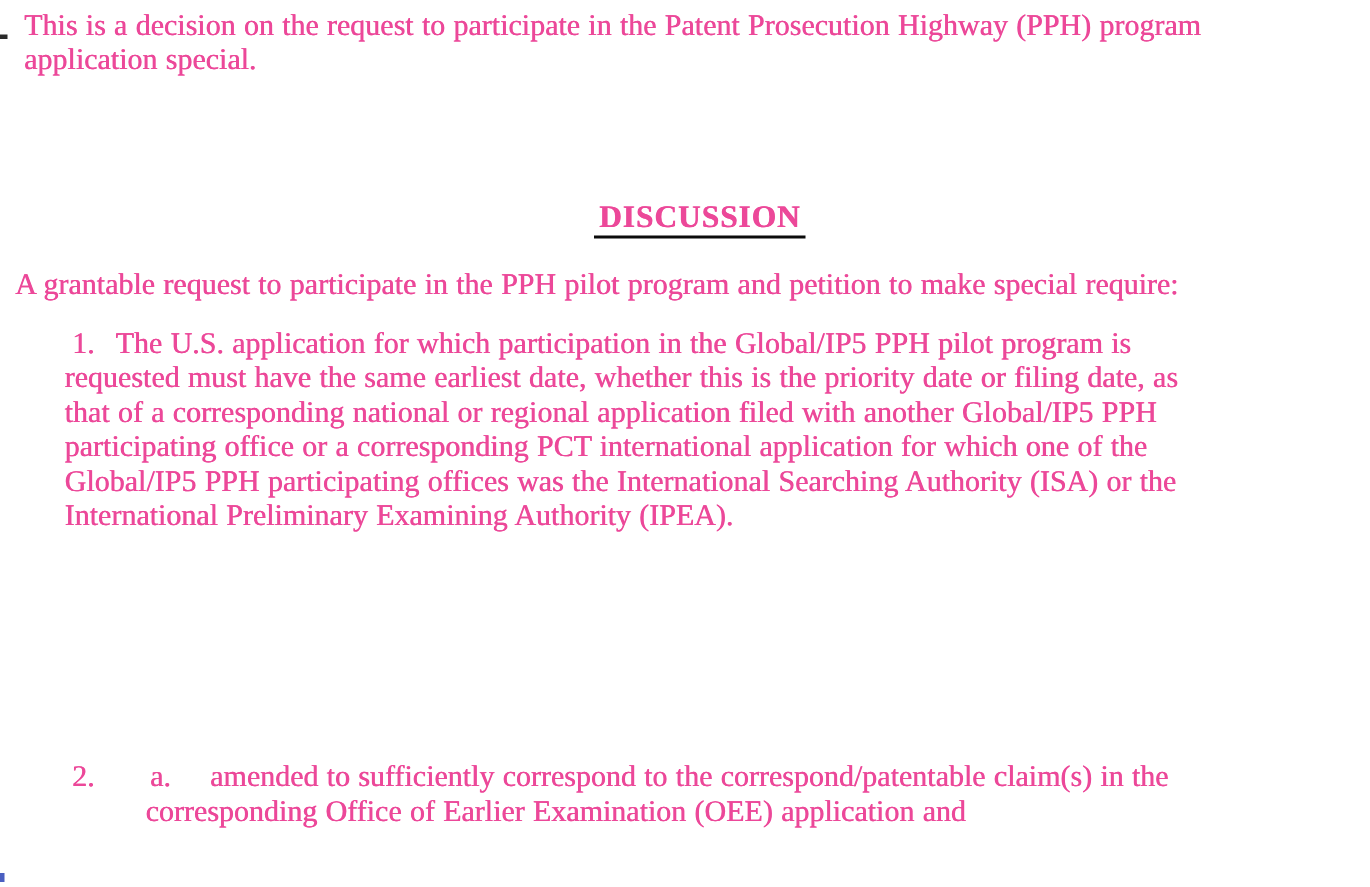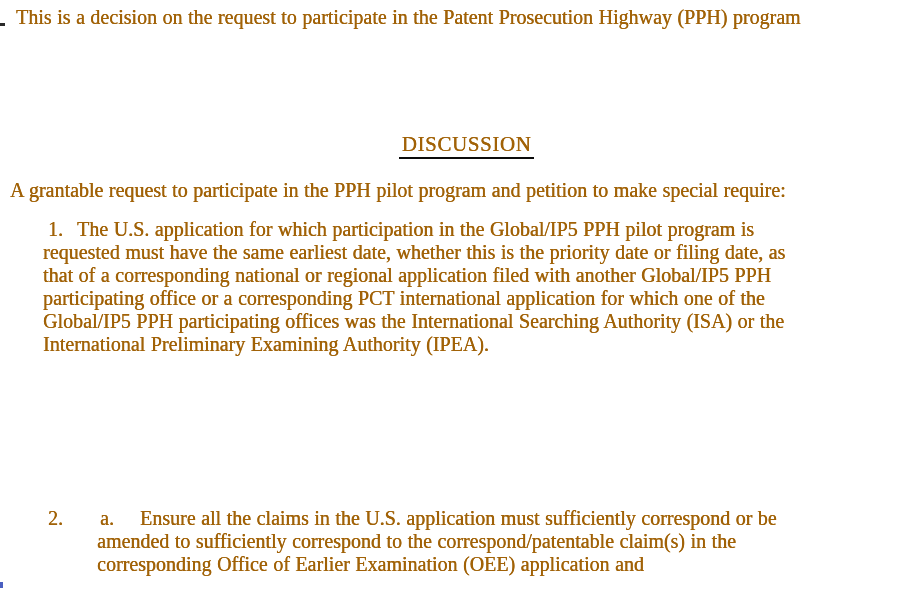--- a/index.html
+++ b/index.html
@@ -19,21 +19,21 @@
   .block { position: absolute; }
   .lines > div { white-space: nowrap; height: 23px; }
   .nowrap { white-space: nowrap; }
 
   
   .hang34 > div:first-child { padding-left: 34px; }
   .hang43 > div:first-child { padding-left: 43px; }
 
   .heading-wrap { text-align: center; }
   .heading-text {
-    font-weight: normal;
+    font-weight: bold;
     font-size: 21px;
     letter-spacing: 0.6px;
     border-bottom: 2.5px solid #0b0b0b;
     padding: 0 3px 1px 3px;
   }
 
   .bold { font-weight: bold; }
 
   
   .req { position: relative; }
@@ -54,27 +54,28 @@
     width: 5px; height: 3px; background: #2a2a2a;
   }
   .artifact-blue {
     position: absolute; left: 0; top: 582px;
     width: 3px; height: 6px; background: #4a5fc1;
   }
 </style>
 </head>
 <body>
 
-<div id="page" style="background: rgb(255, 255, 255); color: #a16207;">
+<div id="page" style="background: rgb(255, 255, 255); color: #ec4899;">
 
   <div class="artifact-dash"></div>
   <div class="artifact-blue"></div>
 
   <div class="block lines" style="top:6px; left:16px;">
       <div>This is a decision on the request to participate in the Patent Prosecution Highway (PPH) program</div>
+      <div>application special.</div>
     </div>
 
 
   <div class="block heading-wrap" style="top:133px; left:20px; width:893px;">
     <span class="heading-text">DISCUSSION</span>
   </div>
 
   <div class="block nowrap" style="top:179px; left:10px;text-align:center;">A grantable request to participate in the PPH pilot program and petition to make special require:</div>
 
   <div class="block req1" style="top:218px; left:43px;">
@@ -87,21 +88,20 @@
         <div>Global/IP5 PPH participating offices was the International Searching Authority (ISA) or the</div>
         <div>International Preliminary Examining Authority (IPEA).</div>
       </div>
   </div>
 
   <div class="block req" style="top:369px; left:0; width:913px;">
     <span class="req-num">2.</span>
     <div class="sub">
       <span class="sub-letter">a.</span>
       <div class="lines hang43">
-          <div>Ensure all the claims in the U.S. application must sufficiently correspond or be</div>
           <div>amended to sufficiently correspond to the correspond/patentable claim(s) in the</div>
           <div>corresponding Office of Earlier Examination (OEE) application and</div>
         </div>
     </div>
 
   </div>
 
 </div>
 
 </body></html>

